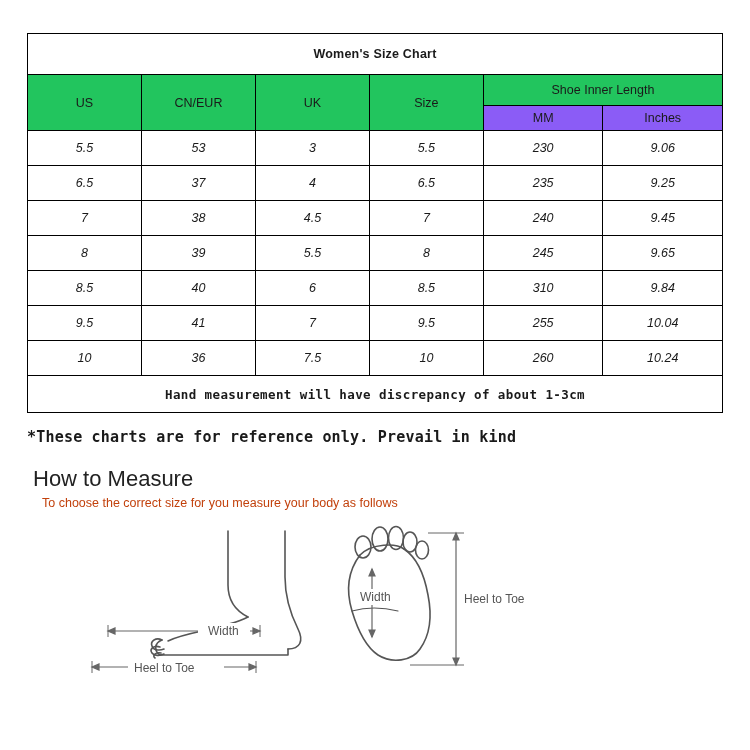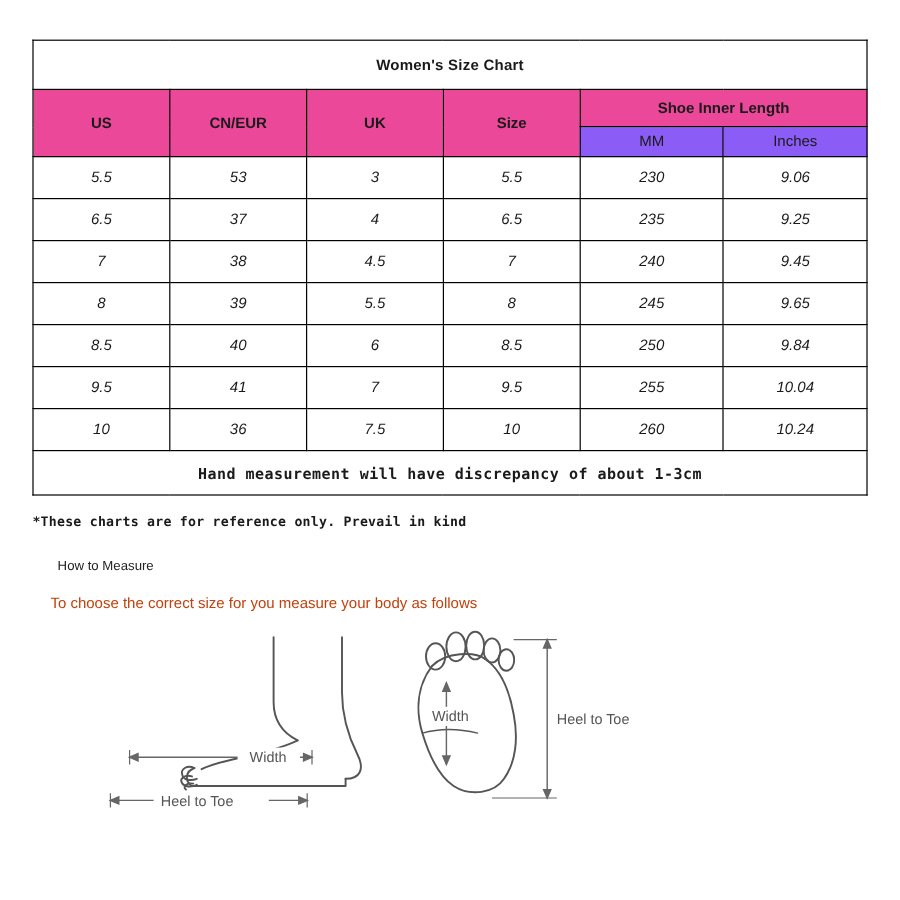--- a/index.html
+++ b/index.html
@@ -42,22 +42,22 @@
     color: #1a1a1a;
     padding: 0;
   }
   .title-cell {
     height: 40px;
     font-size: 17px;
     font-weight: bold;
     letter-spacing: .2px;
   }
   .hdr {
-    background: #ec4899;
-    font-weight: bold;
+    background: #22c55e;
+    font-weight: normal;
     font-size: 15px;
     height: 30px;
   }
   .hdr-main {
     height: 53px;
   }
   .sub-hdr {
     background: #8b5cf6;
     font-weight: normal;
     font-size: 11.5px;
@@ -75,32 +75,32 @@
     font-weight: bold;
     letter-spacing: .4px;
   }
 
   
   .ref-note {
     position: absolute;
     left: 27px;
     top: 428px;
     font-family: "DejaVu Sans Mono", monospace;
-    font-size: 11px;
+    font-size: 15px;
     font-weight: bold;
     letter-spacing: .2px;
     color: #1a1a1a;
   }
 
   
   .howto-title {
     position: absolute;
-    left: 48px;
+    left: 33px;
     top: 466px;
-    font-size: 11px;
+    font-size: 22px;
     color: #222;
   }
   .howto-sub {
     position: absolute;
     left: 42px;
     top: 496px;
     font-size: 12.5px;
     color: #c2410c;
   }
 
@@ -186,21 +186,21 @@
           <td>5.5</td>
           <td>8</td>
           <td>245</td>
           <td>9.65</td>
         </tr>
         <tr class="data-row">
           <td>8.5</td>
           <td>40</td>
           <td>6</td>
           <td>8.5</td>
-          <td>250</td>
+          <td>310</td>
           <td>9.84</td>
         </tr>
         <tr class="data-row">
           <td>9.5</td>
           <td>41</td>
           <td>7</td>
           <td>9.5</td>
           <td>255</td>
           <td>10.04</td>
         </tr>

